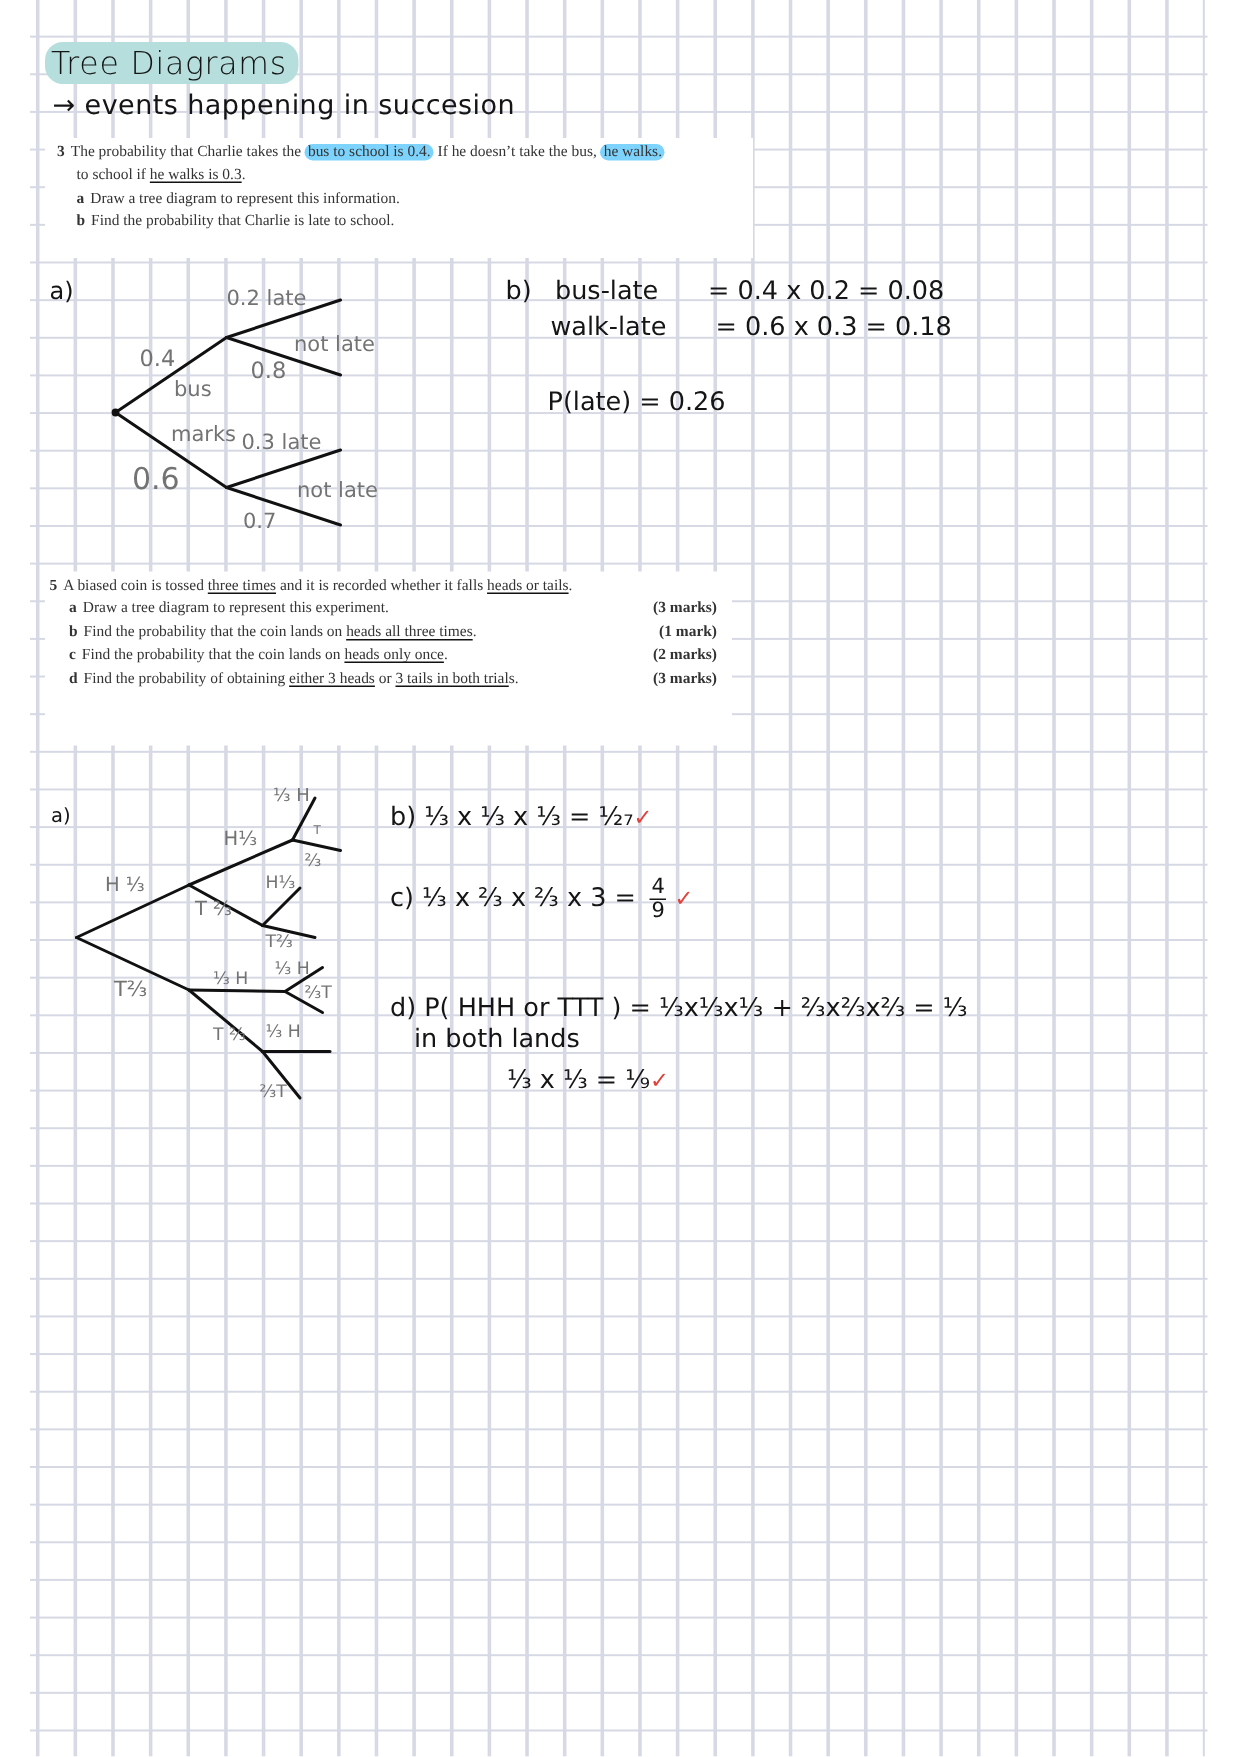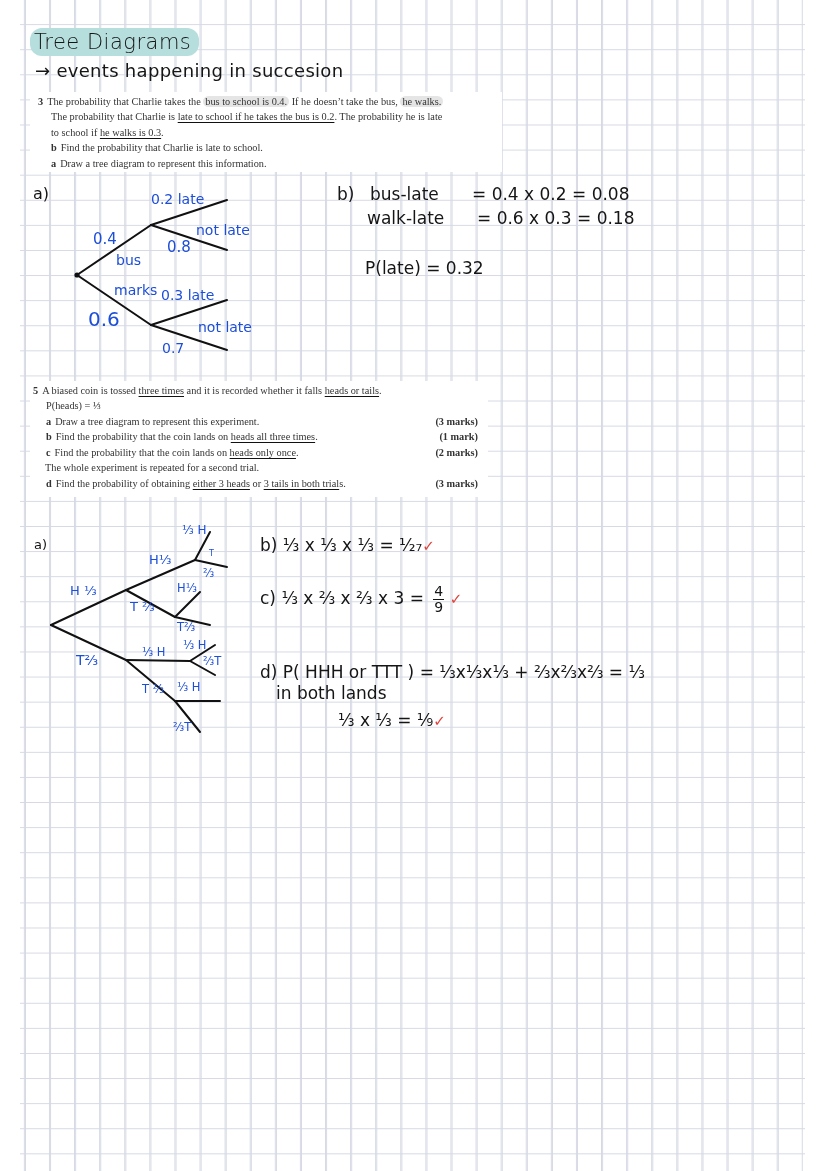--- a/index.html
+++ b/index.html
@@ -32,54 +32,51 @@
     position: absolute; background: #ffffff;
     font-family: "Liberation Serif", serif; color: #333; font-size: 10.3px; line-height: 1.5;
   }
   .q3 { left: 30px; top: 92px; width: 472px; height: 80px; padding: 2px 0 0 8px; box-sizing: border-box; }
   .q5 { left: 30px; top: 381px; width: 458px; height: 116px; padding: 2px 0 0 3px; box-sizing: border-box; }
   .qnum { font-weight: bold; margin-right: 4px; }
   .qline { display: block; padding-left: 13px; }
   .sub { display: block; padding-left: 13px; }
   .sub b { margin-right: 4px; }
   .u { text-decoration: underline; text-decoration-color: #111; text-decoration-thickness: 1.2px; text-underline-offset: 2px; }
-  .hlq { background: #e5e5e5; border-radius: 7px; padding: 0 2px; }
+  .hlq { background: #7dd3fc; border-radius: 7px; padding: 0 2px; }
   .marks { position: absolute; right: 10px; font-weight: bold; }
   .row { position: relative; display: block; }
   .tick { color: #e0413b; font-size: 15px; }
   svg.tree { position: absolute; left: 0; top: 0; overflow: visible; }
   svg.tree line { stroke: #111; stroke-width: 2; stroke-linecap: round; }
-  .lbl { position: absolute; font-size: 14px; color: #1d4ed8; white-space: nowrap; line-height: 1; }
+  .lbl { position: absolute; font-size: 14px; color: #737373; white-space: nowrap; line-height: 1; }
   .lbl.sm { font-size: 11.5px; }
   .ans { font-size: 17px; }
   .frac { display: inline-block; }
 </style>
 </head>
 <body>
 
 <div class="grid"></div>
 <div class="grid-inner"></div>
 
 <div class="title-wrap">
   <span class="hw title hl" style="position:static">Tree Diagrams</span>
 </div>
 <div class="hw subtitle">→ events happening in succesion</div>
 
 <div class="qbox q3">
   <span class="row">
     <span class="qnum">3</span><span>The probability that Charlie takes the </span><span class="hlq">bus to school is 0.4.</span><span> If he doesn’t take the bus, </span><span class="hlq">he walks.</span>
   </span>
   <span class="qline">
-    <span>The probability that Charlie is </span><span class="u">late to school if he takes the bus is 0.2</span><span>. The probability he is late</span>
-  </span>
-  <span class="qline">
     <span>to school if </span><span class="u">he walks is 0.3</span><span>.</span>
   </span>
+  <span class="sub"><b>a</b><span>Draw a tree diagram to represent this information.</span></span>
   <span class="sub"><b>b</b><span>Find the probability that Charlie is late to school.</span></span>
-  <span class="sub"><b>a</b><span>Draw a tree diagram to represent this information.</span></span>
 </div>
 
 <div class="hw" style="left:33px;top:186px;font-size:16px;">a)</div>
 <svg class="tree" width="828" height="1171">
   <circle cx="77" cy="275" r="2.6" fill="#111"></circle>
   <line x1="77" y1="275" x2="151" y2="225"></line>
   <line x1="77" y1="275" x2="151" y2="325"></line>
   <line x1="151" y1="225" x2="227" y2="200"></line>
   <line x1="151" y1="225" x2="227" y2="250"></line>
   <line x1="151" y1="325" x2="227" y2="300"></line>
@@ -94,31 +91,29 @@
 <div class="lbl" style="left:167px;top:240px;font-size:15px">0.8</div>
 <div class="lbl" style="left:161px;top:288px;font-size:14px">0.3 late</div>
 <div class="lbl" style="left:198px;top:320px;font-size:14px">not late</div>
 <div class="lbl" style="left:162px;top:341px;font-size:14px">0.7</div>
 
 <div class="hw ans" style="left:337px;top:186px;">b)</div>
 <div class="hw ans" style="left:370px;top:186px;">bus-late</div>
 <div class="hw ans" style="left:472px;top:186px;">= 0.4 x 0.2 = 0.08</div>
 <div class="hw ans" style="left:367px;top:210px;">walk-late</div>
 <div class="hw ans" style="left:477px;top:210px;">= 0.6 x 0.3 = 0.18</div>
-<div class="hw ans" style="left:365px;top:260px;">P(late) = 0.32</div>
+<div class="hw ans" style="left:365px;top:260px;">P(late) = 0.26</div>
 
 <div class="qbox q5">
   <span class="row">
     <span class="qnum">5</span><span>A biased coin is tossed </span><span class="u">three times</span><span> and it is recorded whether it falls </span><span class="u">heads or tails</span><span>.</span>
   </span>
-  <span class="qline">P(heads) = ⅓</span>
   <span class="sub row"><b>a</b><span>Draw a tree diagram to represent this experiment.</span><span class="marks">(3 marks)</span></span>
   <span class="sub row"><b>b</b><span>Find the probability that the coin lands on </span><span class="u">heads all three times</span><span>.</span><span class="marks">(1 mark)</span></span>
   <span class="sub row"><b>c</b><span>Find the probability that the coin lands on </span><span class="u">heads only once</span><span>.</span><span class="marks">(2 marks)</span></span>
-  <span class="qline" style="padding-left:12px">The  whole experiment is repeated for a second trial.</span>
   <span class="sub row"><b>d</b><span>Find the probability of obtaining </span><span class="u">either 3 heads</span><span> or </span><span class="u">3 tails in both trial</span><span>s.</span><span class="marks">(3 marks)</span></span>
 </div>
 
 <div class="hw" style="left:34px;top:538px;font-size:13px;">a)</div>
 <svg class="tree" width="828" height="1171">
   <line x1="51" y1="625" x2="126" y2="590"></line>
   <line x1="51" y1="625" x2="126" y2="660"></line>
   <line x1="126" y1="590" x2="195" y2="560"></line>
   <line x1="126" y1="590" x2="175" y2="617"></line>
   <line x1="195" y1="560" x2="210" y2="532"></line>

